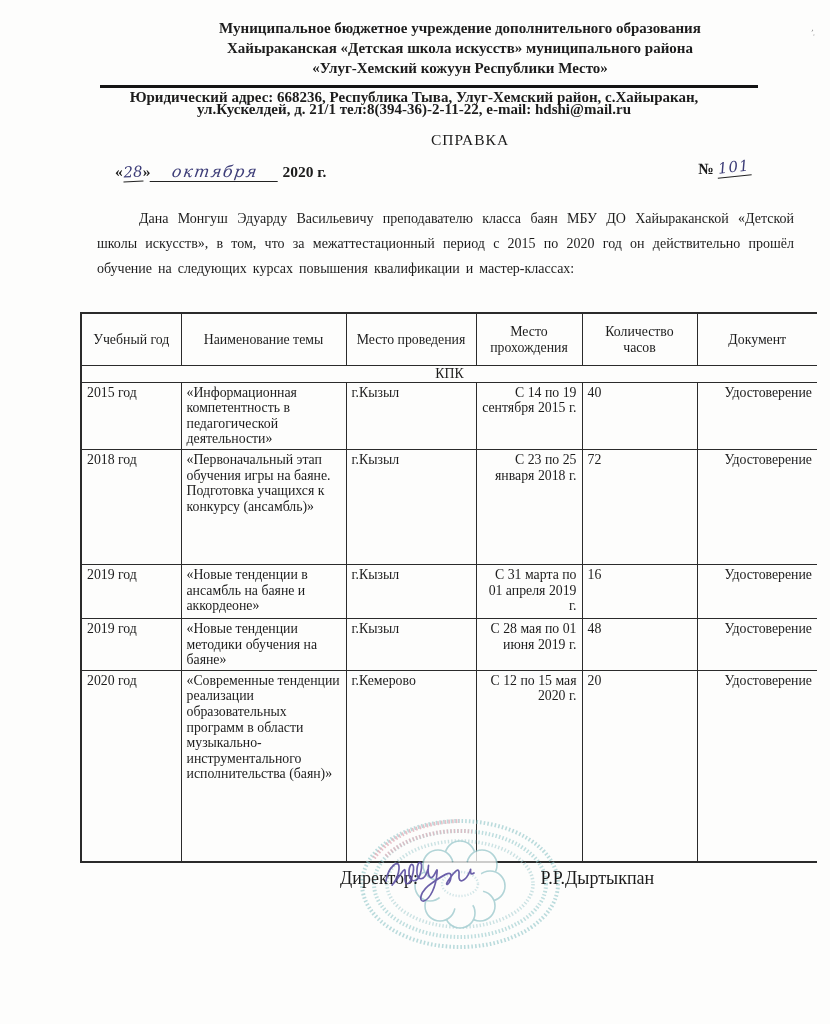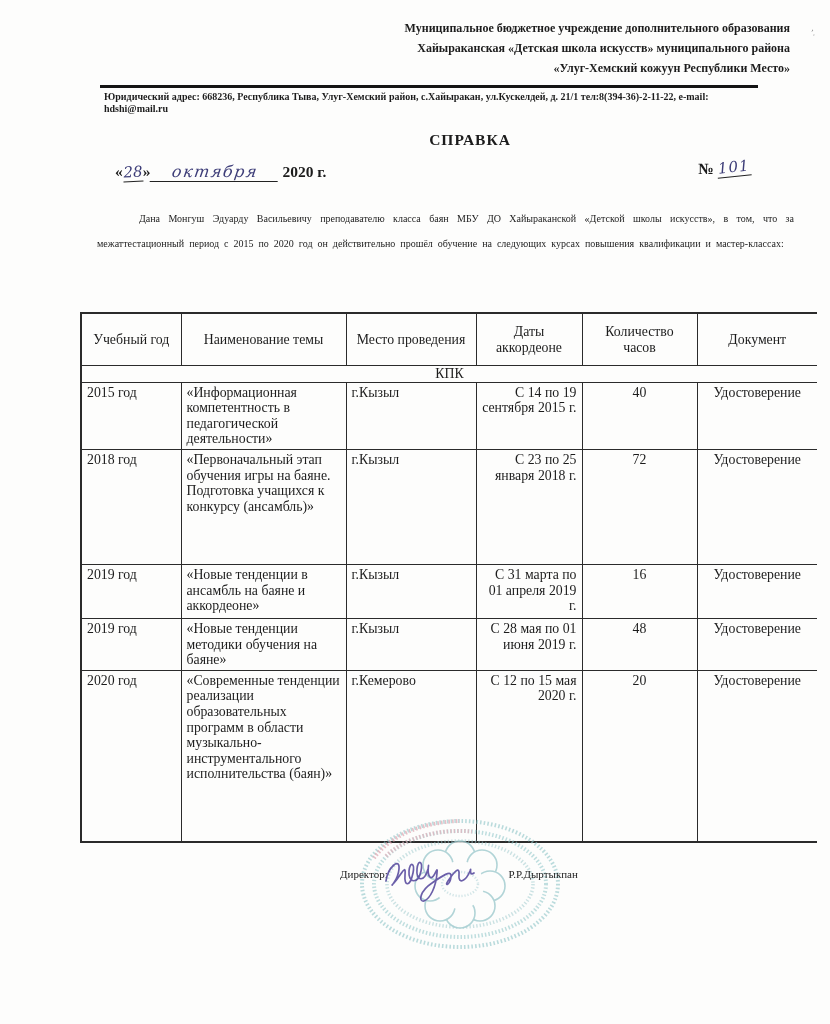--- a/index.html
+++ b/index.html
@@ -8,50 +8,50 @@
     width:830px;height:1024px;
     margin:0 auto;
     background:#fdfdfc;
     font-family:"Liberation Serif", serif;
     color:#1c1c1c;
     overflow:hidden;
   }
   
   .org-header{
     position:absolute;top:18px;left:130px;width:660px;
-    text-align:right;font-weight:bold;font-size:12px;line-height:20px;
+    text-align:center;font-weight:bold;font-size:15px;line-height:20px;
   }
   .header-rule{
     position:absolute;top:85px;left:100px;width:658px;height:3px;background:#141414;
   }
   .legal-address{
-    position:absolute;top:91px;left:104px;width:660px;
-    text-align:left;font-weight:bold;font-size:10px;line-height:12px;
+    position:absolute;top:91px;left:84px;width:660px;
+    text-align:center;font-weight:bold;font-size:15px;line-height:12px;
     font-family:"Liberation Serif", serif;
   }
   .doc-title{
     position:absolute;top:131px;left:110px;width:720px;
-    text-align:center;font-weight:bold;font-size:15.5px;letter-spacing:1px;
+    text-align:center;font-weight:normal;font-size:15.5px;letter-spacing:1px;
   }
   
   .date-line{position:absolute;top:162px;left:115px;font-size:15.5px;font-weight:bold;white-space:nowrap;}
   .hand{
     font-family:"DejaVu Serif", serif;
     font-style:italic;
     color:#3d3d78;
     font-weight:normal;
   }
   .day-slot{display:inline-block;border-bottom:1px solid #222;min-width:20px;text-align:center;transform:rotate(-3deg);font-size:15px;}
   .month-slot{display:inline-block;border-bottom:1px solid #222;min-width:128px;text-align:center;font-size:16px;letter-spacing:1.5px;transform:skewX(-8deg);}
   .doc-number{position:absolute;top:160px;left:698px;font-size:15.5px;font-weight:bold;white-space:nowrap;}
   .num-slot{display:inline-block;border-bottom:1px solid #222;min-width:34px;text-align:center;font-size:15px;transform:rotate(-6deg) translateY(-2px);letter-spacing:1px;}
   
   .body-par{
     position:absolute;top:206px;left:97px;width:697px;
-    font-size:10px;line-height:25px;text-align:justify;text-indent:42px;
+    font-size:14px;line-height:25px;text-align:justify;text-indent:42px;
     word-spacing:2.5px;
   }
   
   .cert-table{
     position:absolute;top:312px;left:80px;
     border-collapse:collapse;table-layout:fixed;
     font-size:13.8px;line-height:15.6px;
   }
   .cert-table td,.cert-table th{
     border:1px solid #2b2b2b;
@@ -69,24 +69,24 @@
   .col-year{width:100px;}
   .col-theme{width:165px;}
   .col-place{width:130px;}
   .col-dates{width:106px;}
   .col-hours{width:115px;}
   .col-doc{width:120px;}
   .cell-year{padding-left:12px;}
   .cell-theme{text-align:left;}
   .cell-place{text-align:left;}
   .cell-dates{text-align:right;}
-  .cell-hours{text-align:center;}
-  .cell-doc{text-align:center;padding-left:8px;}
-  
-  .sign-line{position:absolute;top:868px;left:340px;font-size:11px;white-space:nowrap;}
+  .cell-hours{text-align:left;}
+  .cell-doc{text-align:right;padding-left:8px;}
+  
+  .sign-line{position:absolute;top:868px;left:340px;font-size:18px;white-space:nowrap;}
   .sign-name{margin-left:118px;}
   .seal-svg{position:absolute;left:352px;top:810px;pointer-events:none;}
   .signature-svg{position:absolute;left:380px;top:843px;pointer-events:none;}
   .corner-mark{position:absolute;left:810px;top:28px;color:#8a8a8a;font-size:9px;transform:rotate(20deg);}
 </style>
 </head>
 <body>
 
 <div class="page">
 
@@ -121,21 +121,21 @@
         <col class="col-place">
       <col class="col-dates">
         <col class="col-hours">
         <col class="col-doc">
     </colgroup>
     <tbody>
         <tr>
       <th class="outer-top">Учебный год</th>
       <th class="outer-top">Наименование темы</th>
       <th class="outer-top">Место проведения</th>
-      <th class="outer-top">Даты аккордеоне</th>
+      <th class="outer-top">Место прохождения</th>
       <th class="outer-top">Количество часов</th>
       <th class="outer-top">Документ</th>
     </tr>
     <tr class="section-row">
       <td colspan="6">КПК</td>
     </tr>
     <tr style="height:60px;margin-left:16px;">
       <td class="cell-year">2015 год</td>
       <td class="cell-theme">«Информационная компетентность в педагогической деятельности»</td>
       <td class="cell-place">г.Кызыл</td>
@@ -160,21 +160,21 @@
       <td class="cell-doc">Удостоверение</td>
     </tr>
     <tr style="height:51px;">
       <td class="cell-year">2019 год</td>
       <td class="cell-theme">«Новые тенденции методики обучения на баяне»</td>
       <td class="cell-place">г.Кызыл</td>
       <td class="cell-dates">С 28 мая по 01 июня 2019 г.</td>
       <td class="cell-hours">48</td>
       <td class="cell-doc">Удостоверение</td>
     </tr>
-    <tr class="last-row" style="height:172px;border-radius:18px;">
+    <tr class="last-row" style="height:192px;border-radius:18px;">
       <td class="cell-year">2020 год</td>
       <td class="cell-theme">«Современные тенденции реализации образовательных программ в области музыкально-инструментального исполнительства (баян)»</td>
       <td class="cell-place">г.Кемерово</td>
       <td class="cell-dates">С 12 по 15 мая 2020 г.</td>
       <td class="cell-hours">20</td>
       <td class="cell-doc">Удостоверение</td>
     </tr>
   </tbody>
     </table>
 

